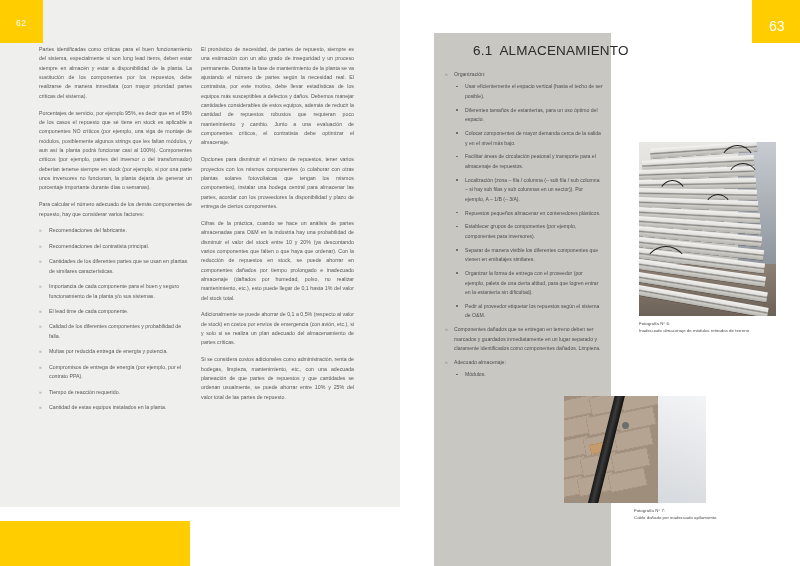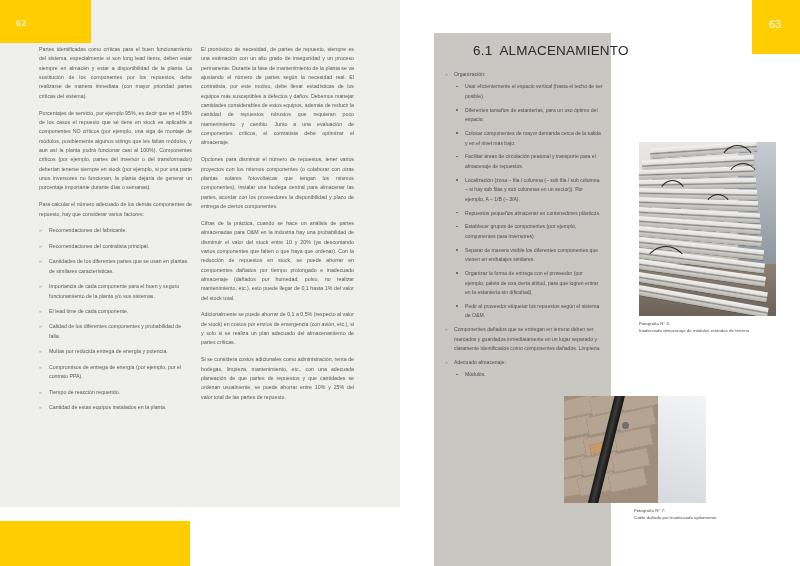--- a/index.html
+++ b/index.html
@@ -34,21 +34,20 @@
   #folio-left {
     position: absolute;
     left: 0;
     top: 0;
     width: 43px;
     height: 43px;
     background: #ffcd00;
     color: #ffffff;
     font-size: 8.5px;
     letter-spacing: .4px;
-    padding-left: 48px;
   }
   #folio-left .num {
     position: absolute;
     left: 16px;
     top: 18px;
   }
   #bottom-yellow {
     position: absolute;
     left: 0;
     top: 521px;
@@ -93,24 +92,24 @@
     top: 0;
     width: 400px;
     height: 566px;
     background: #ffffff;
   }
   #folio-right {
     position: absolute;
     left: 352px;
     top: 0;
     width: 48px;
-    height: 54px;
+    height: 43px;
     background: #ffcd00;
     color: #ffffff;
-    font-size: 11px;
+    font-size: 14px;
   }
   #folio-right .num {
     position: absolute;
     left: 17px;
     top: 18px;
   }
 
   #gray-panel {
     position: absolute;
     left: 34px;

